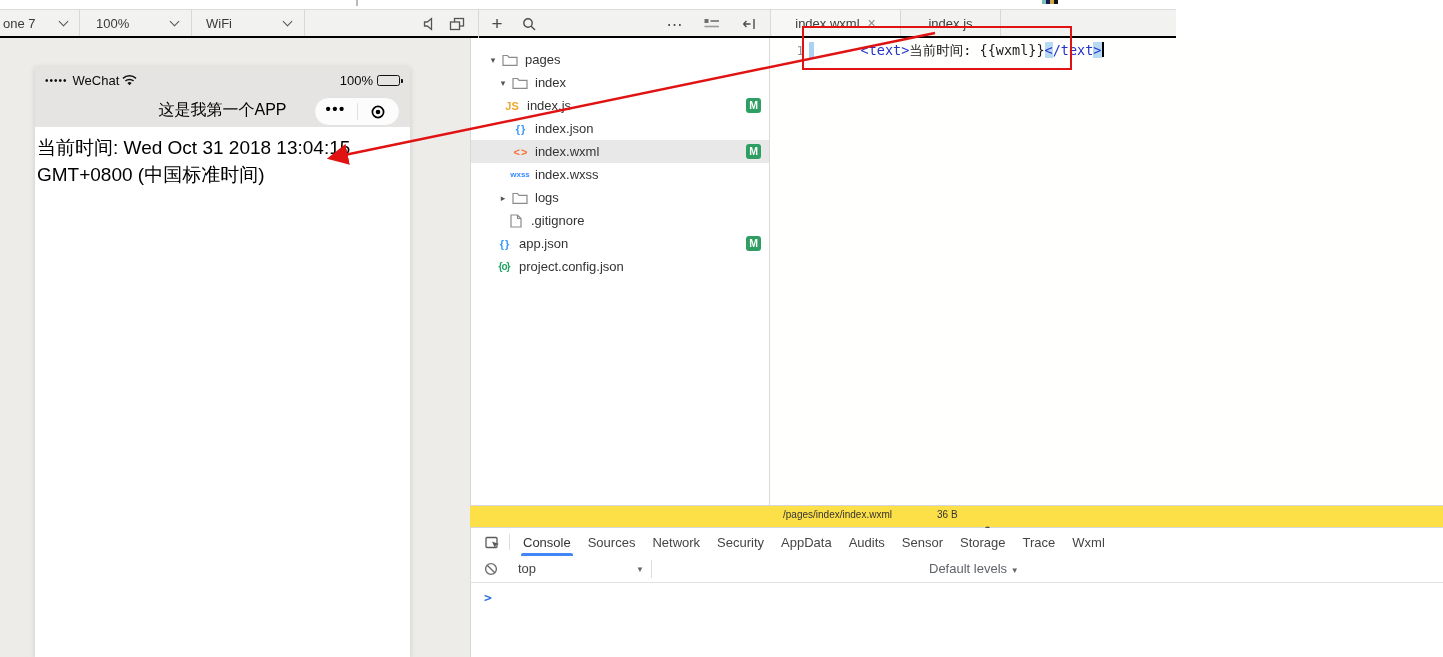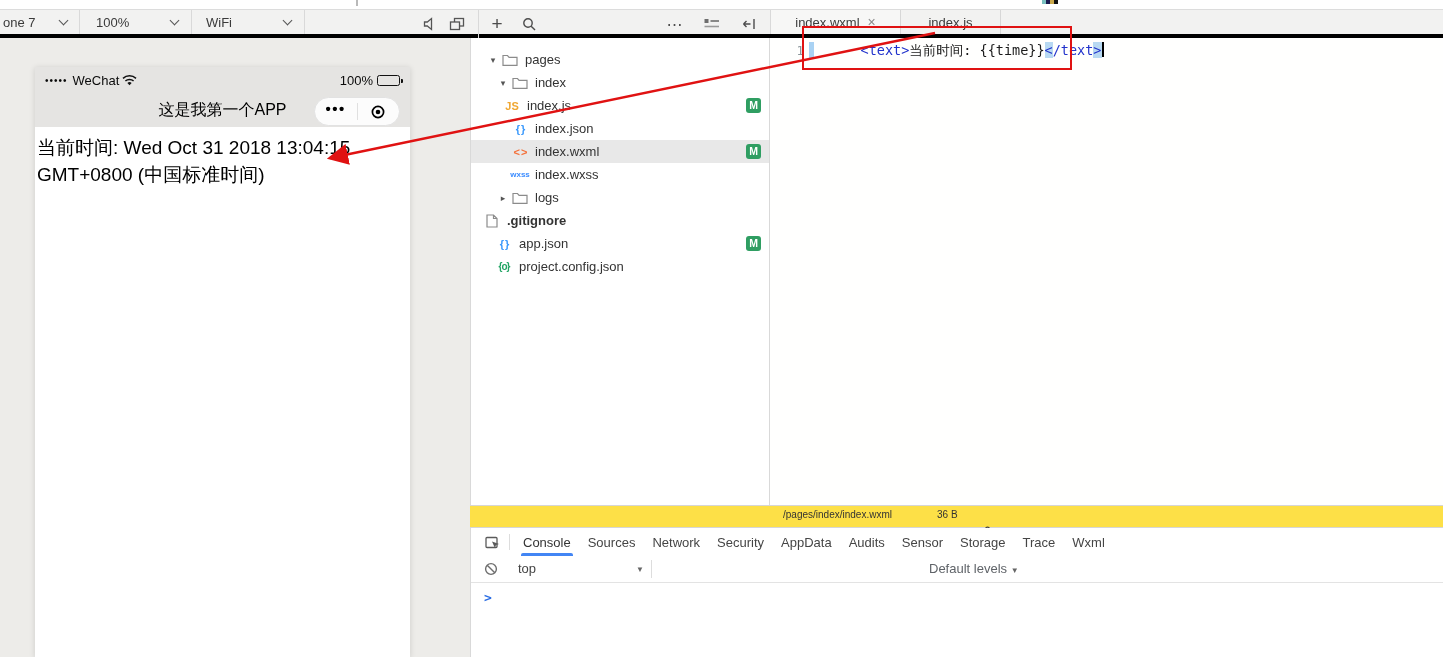--- a/index.html
+++ b/index.html
@@ -1,22 +1,22 @@
 <!DOCTYPE html>
 <html><head>
 <meta charset="utf-8">
 <style>
   * { margin:0; padding:0; box-sizing:border-box; }
   html,body { width:1443px; height:657px; overflow:hidden; background:#fff;
               font-family:"Liberation Sans", sans-serif; color:#333; }
   .abs { position:absolute; }
 
   
-  .topbar { position:absolute; left:0; top:9px; width:1443px; height:29px;
-            background:#f2f2f1; border-top:1px solid #dcdcdc; border-bottom:4px solid #000000; }
+  .topbar { position:absolute; left:0; top:9px; width:1176px; height:29px;
+            background:#f2f2f1; border-top:1px solid #dcdcdc; border-bottom:2px solid #000000; }
   .seg { position:absolute; top:0; height:100%; display:flex; align-items:center;
          border-right:1px solid #d9d9d9; font-size:13px; color:#3a3a3a; cursor:default; }
   .chev { width:7px; height:7px; border-right:1.6px solid #555; border-bottom:1.6px solid #555;
           transform:rotate(45deg); margin-top:-4px; position:absolute; }
   .tbicon { position:absolute; top:5px; width:18px; height:18px; display:flex; align-items:center; justify-content:center; }
 
   
   .xh-glyph { position:absolute; top:0; height:28px; display:flex; align-items:center; justify-content:center;
               color:#4c4c4c; }
 
@@ -254,21 +254,21 @@
   </div>
   <div class="trow" style="padding-left:26px;">
     <span class="tarrow">▸</span>
     <span class="ticon">
       <svg class="ic" width="16" height="12" viewBox="0 0 16 12">
           <path d="M1 1.5 h4.5 l1.6 1.8 H15 v8 H1 Z" fill="none" stroke="#8b8b8b" stroke-width="1.2"></path>
         </svg>
     </span>
     <span>logs</span>
   </div>
-  <div class="trow" style="padding-left:12px;font-weight:bold;">
+  <div class="trow" style="padding-left:36px;">
     <span class="ticon">
       <svg class="ic" width="12" height="14" viewBox="0 0 12 14">
           <path d="M1 1 h6.5 L11 4.5 V13 H1 Z M7.5 1 v3.5 H11" fill="none" stroke="#8b8b8b" stroke-width="1.2"></path>
         </svg>
     </span>
     <span>.gitignore</span>
   </div>
   <div class="trow" style="padding-left:24px;">
     <span class="ticon g-json">{ }</span>
     <span>app.json</span>
@@ -277,21 +277,21 @@
   <div class="trow" style="padding-left:24px;">
     <span class="ticon g-conf">{o}</span>
     <span>project.config.json</span>
   </div>
 </div>
 
 <div class="editor">
   <div class="eline">
     <span class="lnum">1</span>
     <span class="chbar"></span>
-    <span class="codetext"><span>    </span><span class="tagblue">&lt;text&gt;</span><span>当前时间: {{time}}</span><span class="tagblue brhl">&lt;</span><span class="tagblue">/text</span><span class="tagblue brhl">&gt;</span><span class="caret"></span></span>
+    <span class="codetext"><span>    </span><span class="tagblue">&lt;text&gt;</span><span>当前时间: {{wxml}}</span><span class="tagblue brhl">&lt;</span><span class="tagblue">/text</span><span class="tagblue brhl">&gt;</span><span class="caret"></span></span>
   </div>
 </div>
 
 <div class="fstatus">
   <span style="left:313px;">/pages/index/index.wxml</span>
   <span style="left:467px;">36 B</span>
   <span style="left:514px;display:flex;align-items:center;gap:4px;margin-top:17px;">
     <svg class="ic" width="12" height="15" viewBox="0 0 12 15">
       <circle cx="3.5" cy="3" r="1.9" fill="none" stroke="#444" stroke-width="1.2"></circle>
       <circle cx="3.5" cy="12" r="1.9" fill="none" stroke="#444" stroke-width="1.2"></circle>

